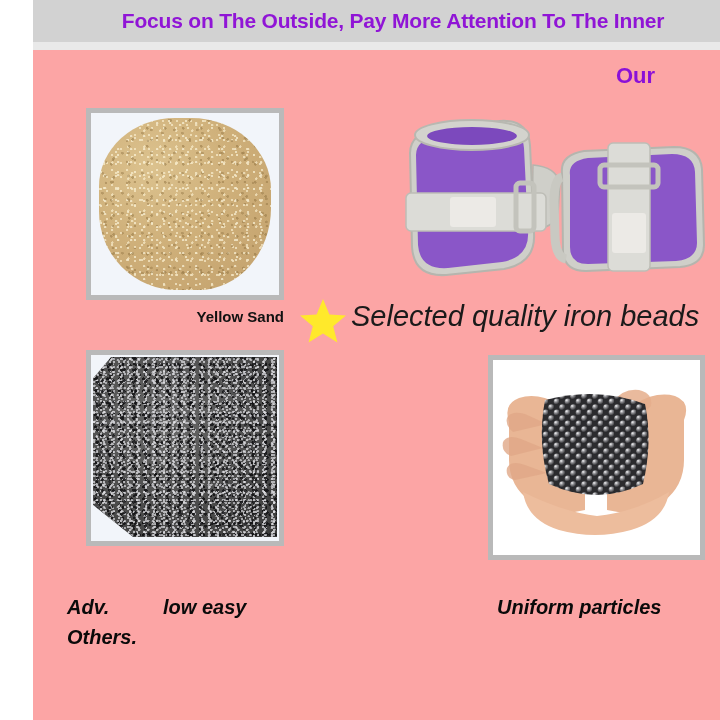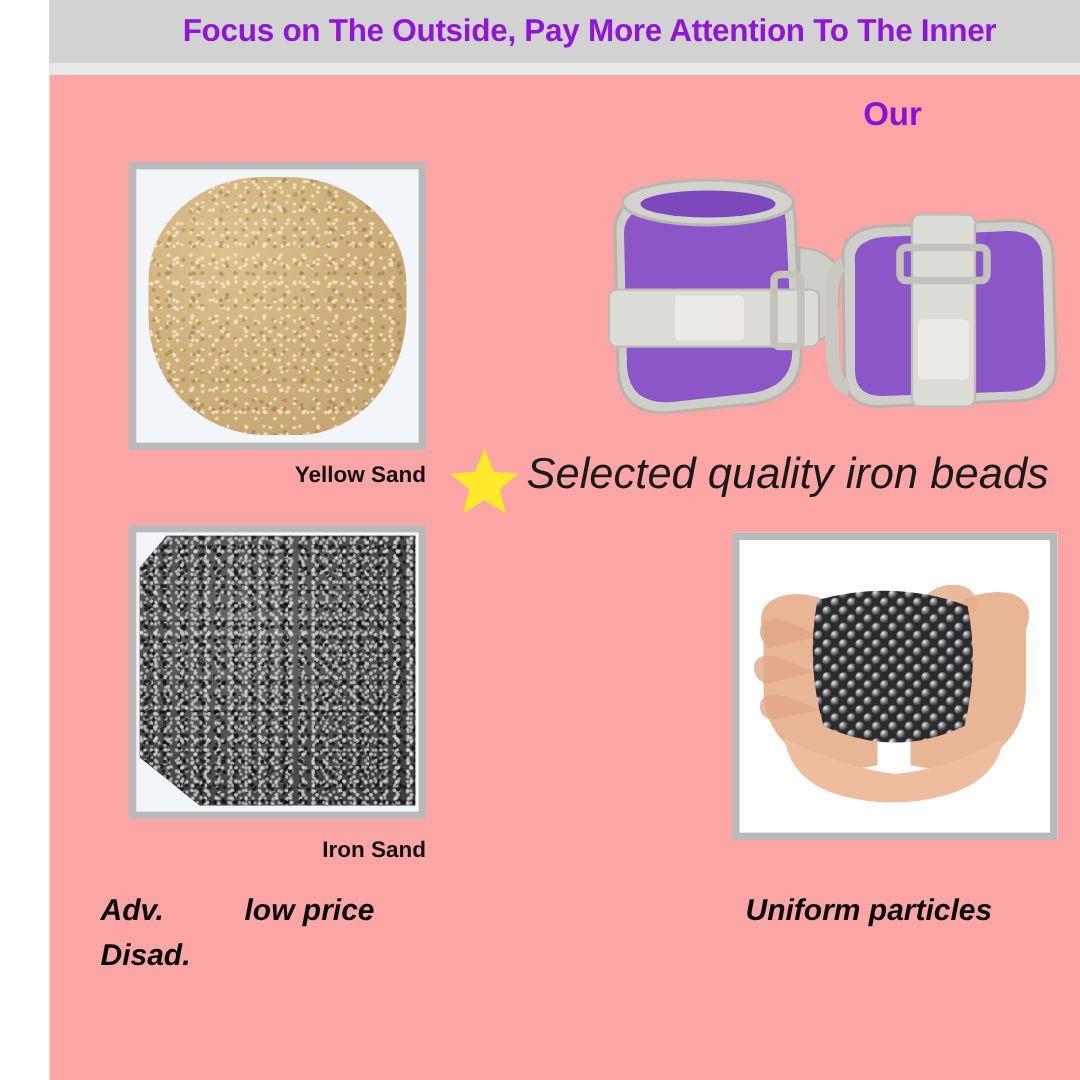--- a/index.html
+++ b/index.html
@@ -53,21 +53,21 @@
   
   .col-heading {
     position: absolute;
     font-size: 22px;
     font-weight: bold;
     color: #8a10d8;
     text-align: center;
     white-space: nowrap;
   }
   #heading-others { left: 95px; top: 63px; width: 120px; }
-  #heading-our    { left: 502px; top: 63px; width: 120px; }
+  #heading-our    { left: 502px; top: 63px; width: 120px; text-align: right; }
 
   
   .frame {
     position: absolute;
     border: 5px solid #b9b9b9;
     background: #ffffff;
     box-sizing: border-box;
     overflow: hidden;
   }
   #frame-yellow-sand { left: 53px;  top: 108px; width: 198px; height: 192px; }
@@ -227,21 +227,20 @@
   </div>
   <div class="caption" id="caption-yellow-sand">Yellow Sand</div>
 
   <div class="frame" id="frame-iron-sand">
     <div class="photo-inner">
       <div class="iron-mass">
         <div class="iron-grain"></div>
       </div>
     </div>
   </div>
-  <div class="caption" id="caption-iron-sand">Iron Sand</div>
 
   <svg id="product-photo" viewBox="0 0 330 190">
 
     <g>
       <path d="M22 48 Q22 28 52 22 L112 16 Q140 14 142 40 L146 128 Q148 158 116 164 L58 170 Q26 172 24 142 Z" fill="#cfcfc9" stroke="#b5b5ae" stroke-width="2"></path>
       <path d="M28 50 Q28 34 54 29 L110 23 Q134 21 136 43 L140 126 Q142 152 114 157 L60 163 Q32 165 30 140 Z" fill="#8a56c8"></path>
       <ellipse cx="84" cy="30" rx="57" ry="15" fill="#d3d3cd" stroke="#b8b8b1" stroke-width="2"></ellipse>
       <ellipse cx="84" cy="31" rx="45" ry="9" fill="#7c49bd"></ellipse>
       <path d="M145 60 Q168 62 172 78 L170 108 Q166 124 144 124 Z" fill="#cfcfc9" stroke="#b5b5ae" stroke-width="1.5"></path>
       <rect x="18" y="88" width="140" height="38" rx="5" fill="#dcdcd7" stroke="#bdbdb6" stroke-width="1.5"></rect>
@@ -289,24 +288,24 @@
 
       <path d="M52 40 Q104 26 152 44 Q160 82 150 124 Q104 146 56 124 Q44 82 52 40 Z" fill="url(#beadField)"></path>
 
       <path d="M30 132 Q70 152 104 156 Q142 152 176 132 Q172 160 138 170 Q102 180 66 170 Q34 160 30 132 Z" fill="#edbd9d"></path>
     </svg>
   </div>
 
   <div class="bullets" id="bullets-others">
     <div class="bullet-row">
       <span class="bullet-label">Adv.</span>
-      <span class="bullet-text">low price</span>
+      <span class="bullet-text">low easy</span>
     </div>
     <div class="bullet-row">
-      <span class="bullet-label">Disad.</span>
+      <span class="bullet-label">Others.</span>
     </div>
   </div>
 
   <div class="bullets" id="bullets-our">
     <div class="bullet-single">Uniform particles</div>
   </div>
 
 </div>
 
 </body></html>

